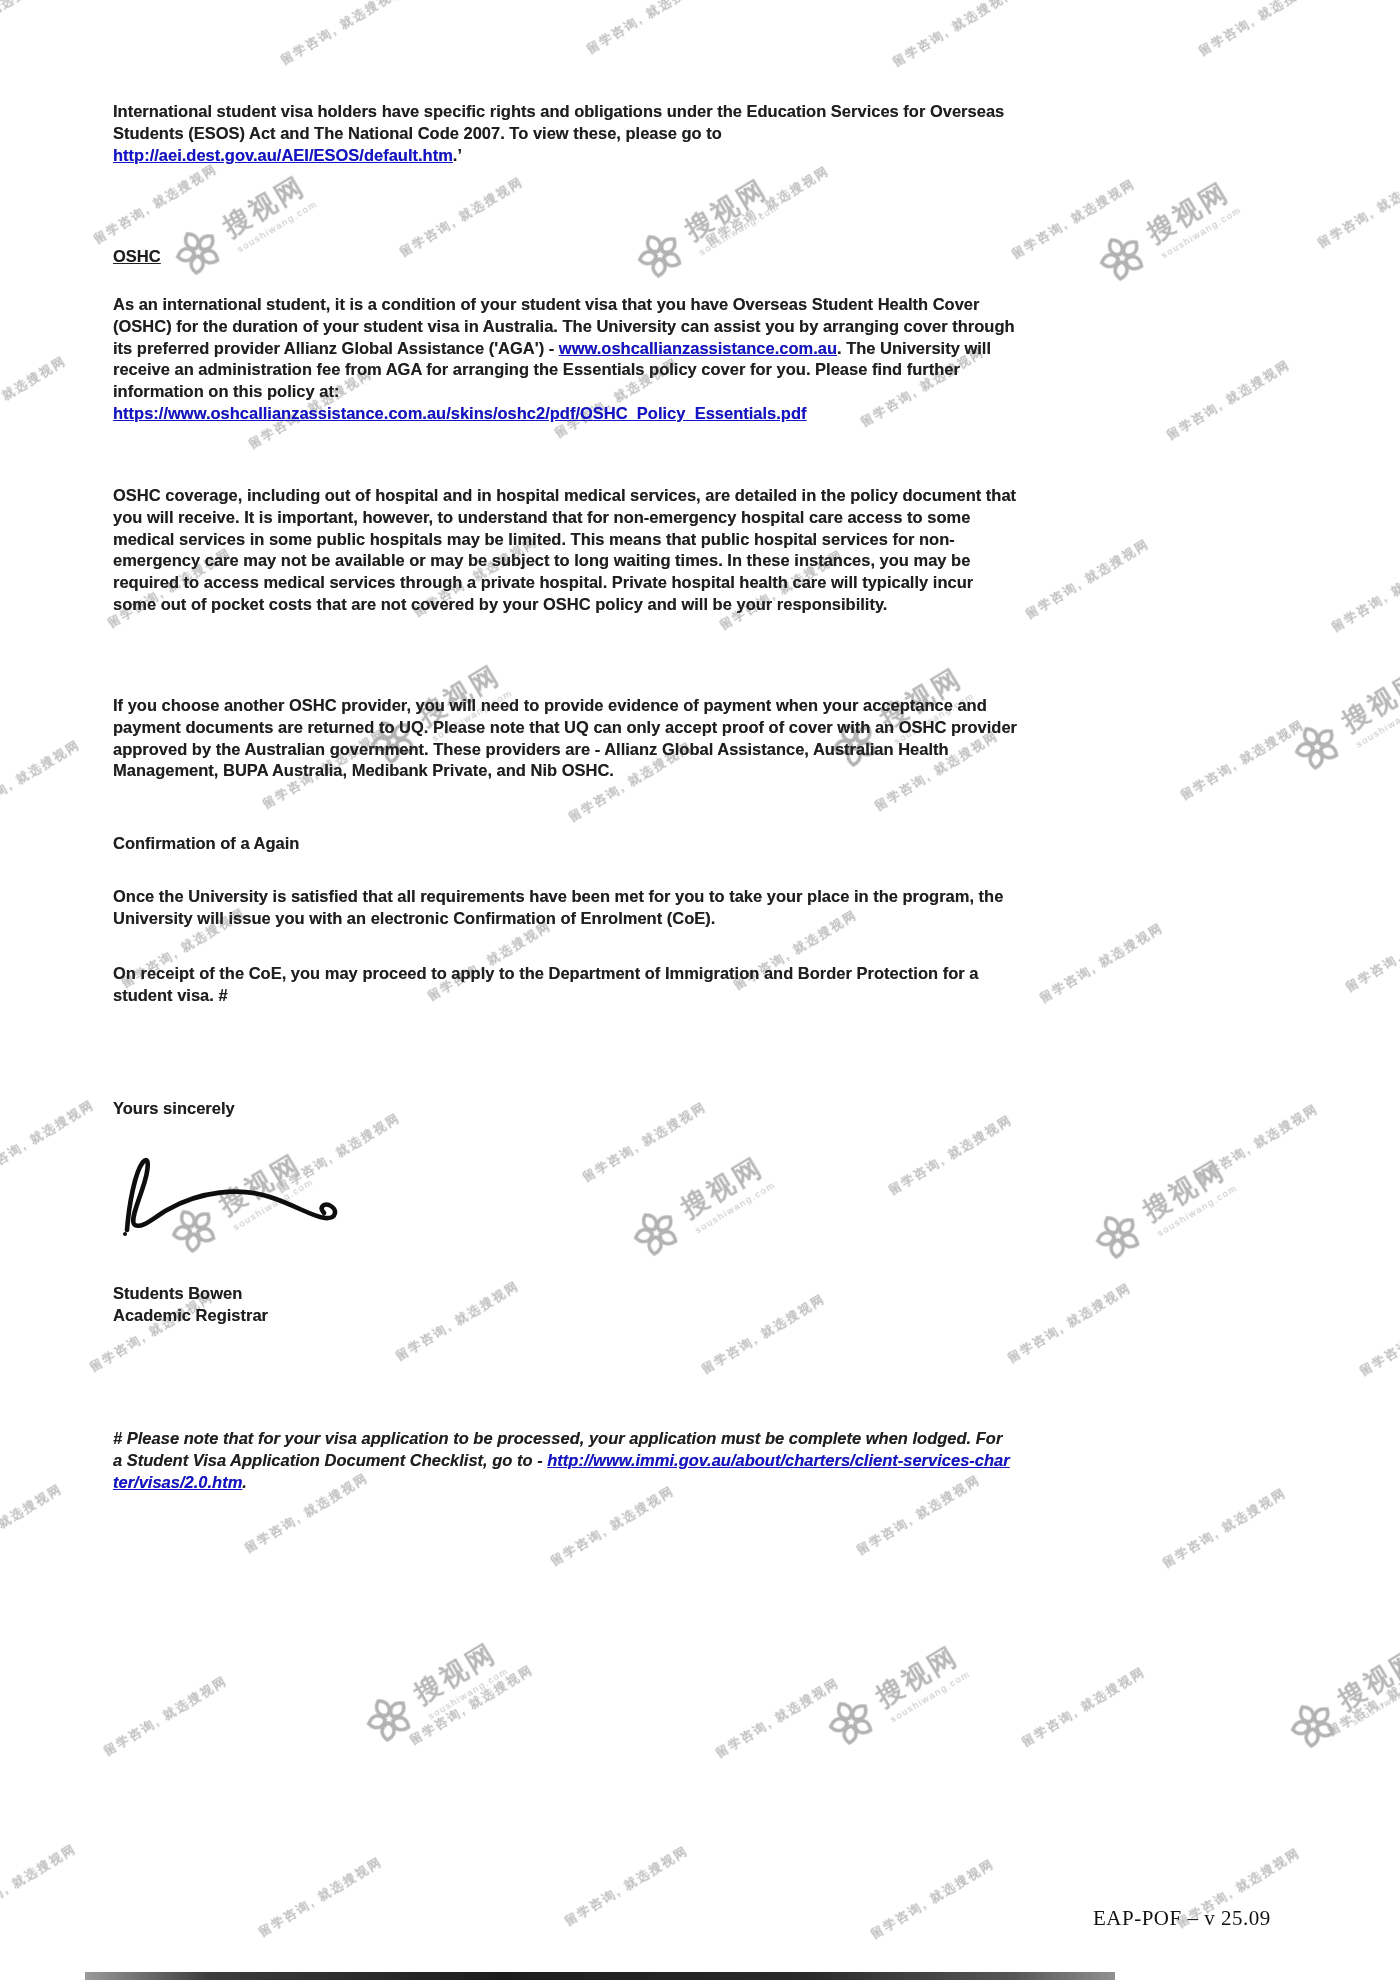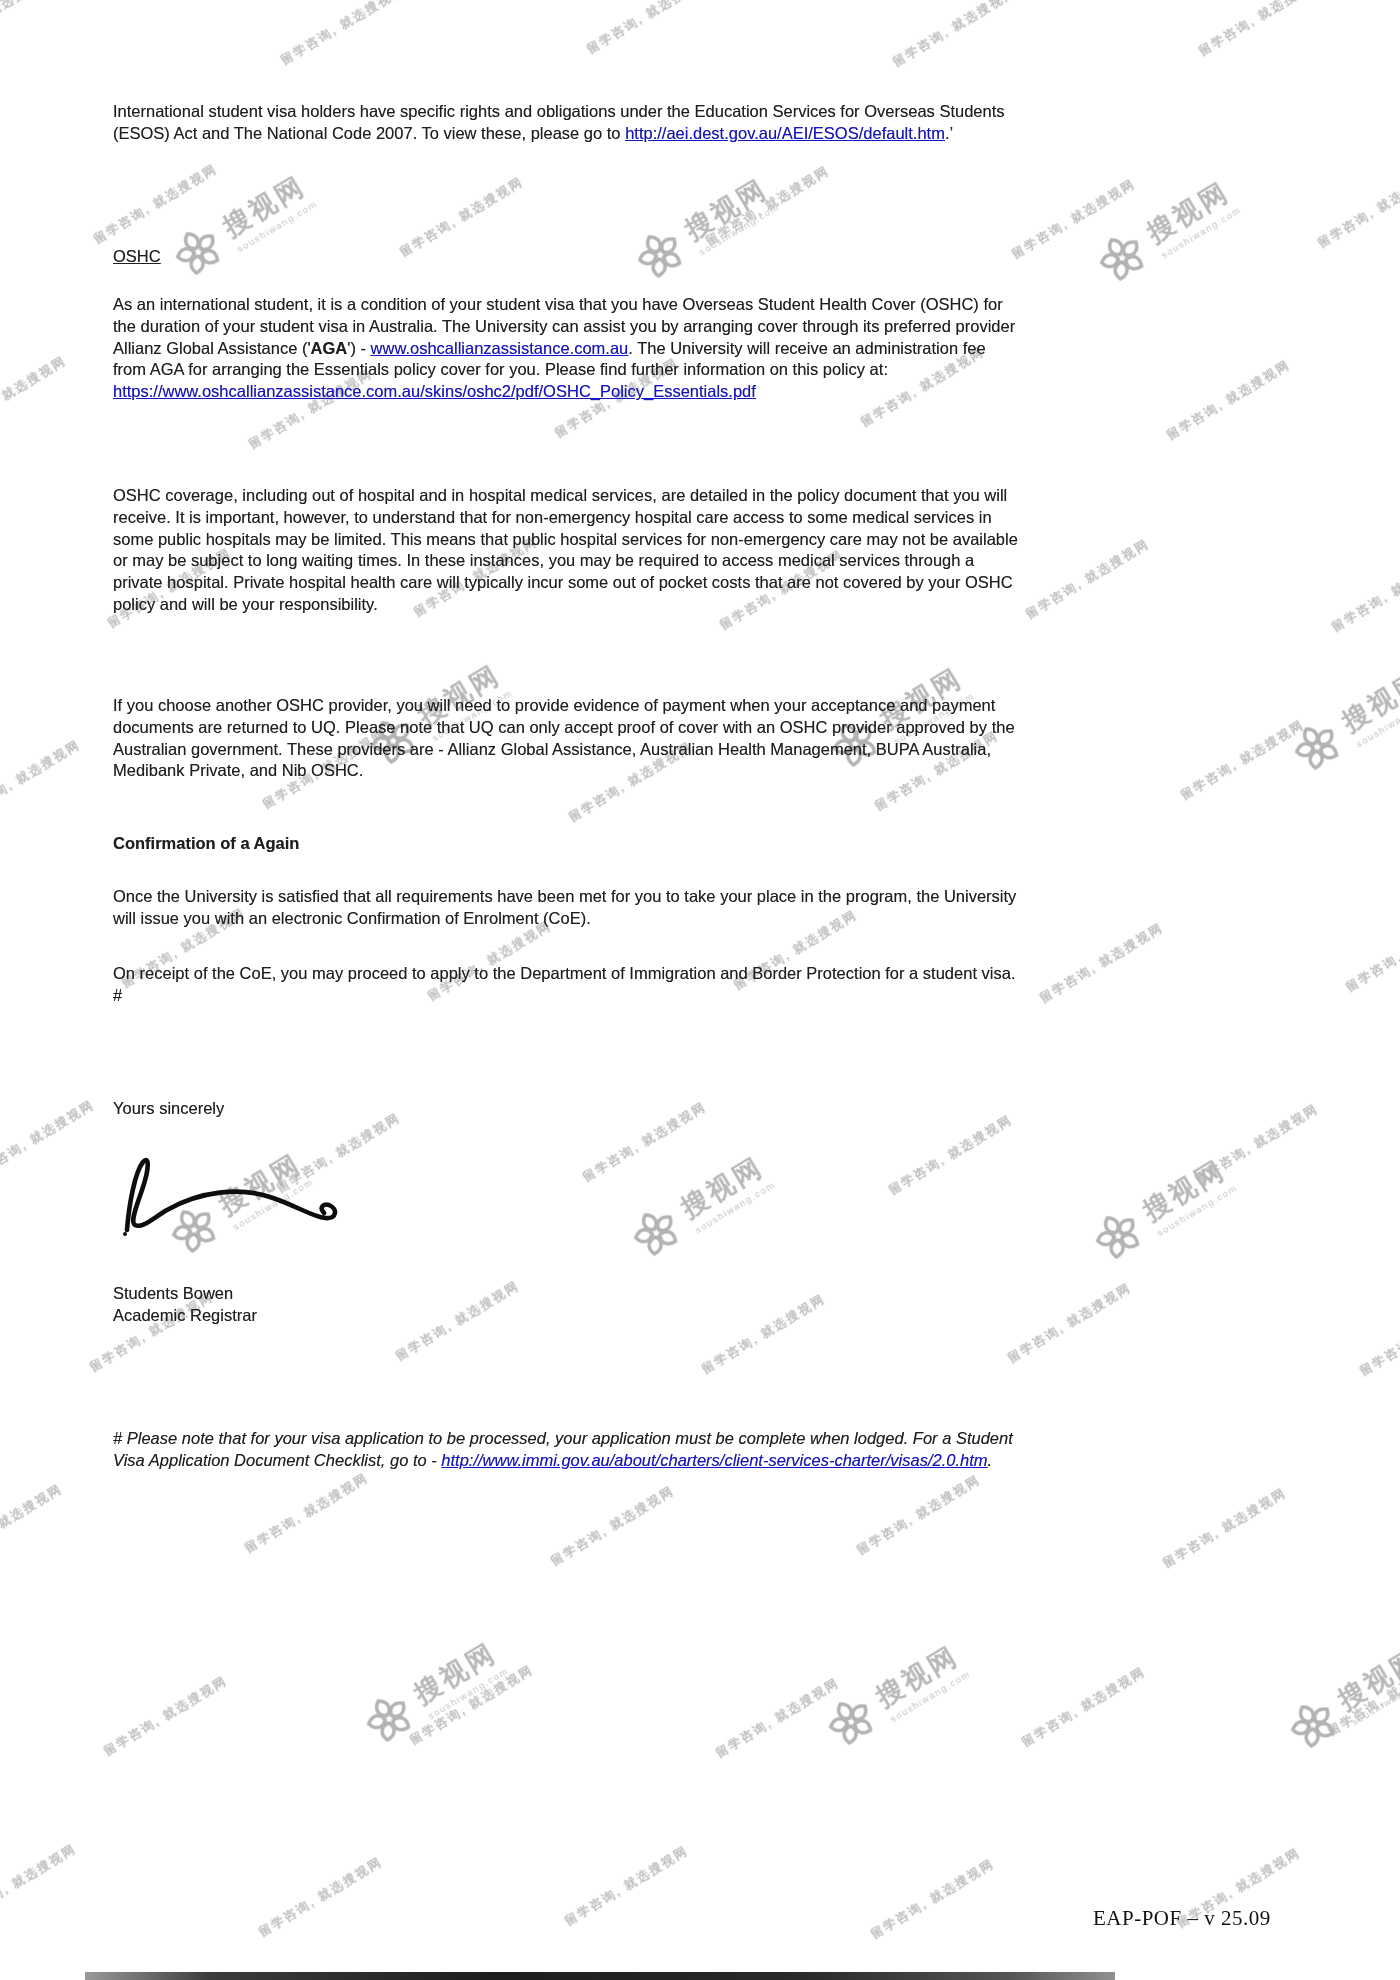--- a/index.html
+++ b/index.html
@@ -5,21 +5,21 @@
   html,body { margin:0; padding:0; background:#e8e8e8; }
   .page {
     position:relative; width:1400px; height:1980px; margin:0 auto;
     background:#ffffff; overflow:hidden;
     font-family:"Liberation Sans", sans-serif;
   }
   
   .bt {
     position:absolute; left:113px; width:905px; margin:0;
     font-size:16.5px; line-height:21.8px; color:#1f1f1f;
-    font-weight:normal;
+    font-weight:bold;
     text-shadow:0 0 0.5px rgba(30,30,30,0.55);
   }
   .oshc { text-decoration:underline; width:auto;text-align:right; }
   .bold { font-weight:bold; width:auto; }
   .lnk { color:#1313cc; text-decoration:underline; cursor:pointer; }
   .brk { word-break:break-all; }
   .footnote { font-style:italic; width:900px; font-size:16.5px; }
   .signature { position:absolute; left:105px; top:1138px; }
   .footer-version {
     position:absolute; top:1906px; left:1093px;

